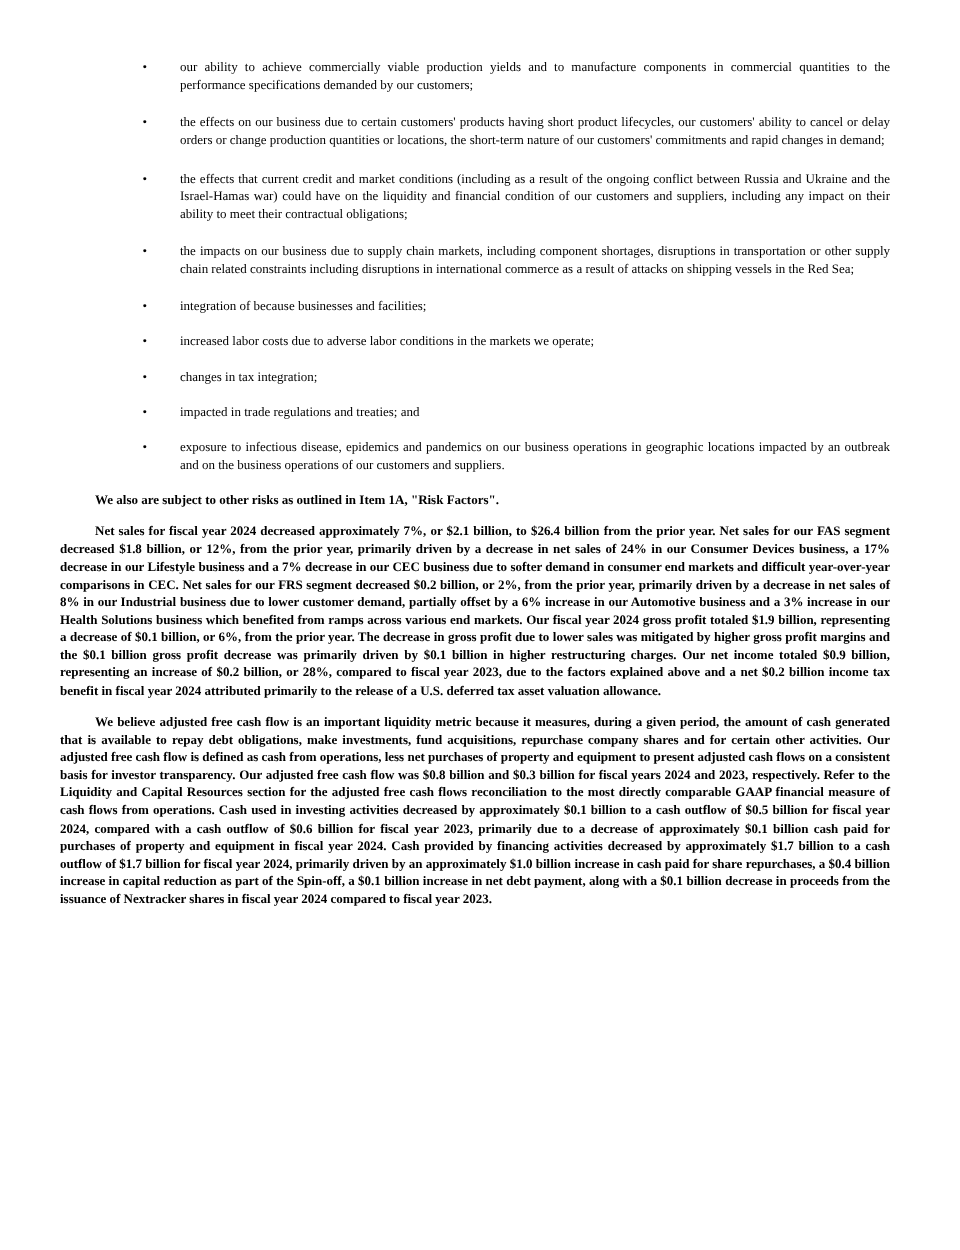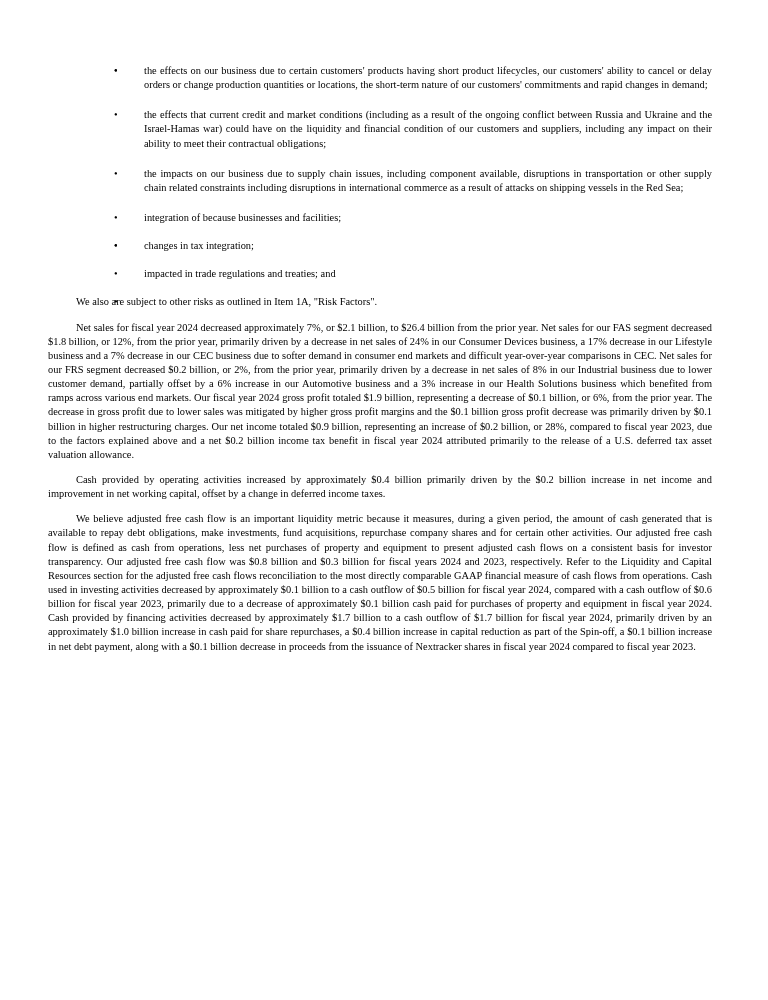--- a/index.html
+++ b/index.html
@@ -45,20 +45,21 @@
     font-size: 10.4px;
     line-height: 1.36;
   }
   ul.bullets li.tight {
     margin-bottom: 14px;
   }
   p.para {
     margin: 0 0 11px 0;
     text-indent: 28px;
     text-align: justify;
+    font-weight: bold;
   }
   p.para.first-after-list {
     margin-top: 9px;
   }
   .page-number {
     position: absolute;
     left: 0;
     right: 0;
     bottom: 18px;
     text-align: center;
@@ -67,53 +68,55 @@
 </style>
 </head>
 <body>
 
 <div class="page">
   <div class="content">
 
     <ul class="bullets">
       <li>
         <span class="bullet-mark">•</span>
+        <span>our ability to achieve commercially viable production yields and to manufacture components in commercial quantities to the performance specifications demanded by our customers;</span>
       </li>
       <li>
         <span class="bullet-mark">•</span>
         <span>the effects on our business due to certain customers' products having short product lifecycles, our customers' ability to cancel or delay orders or change production quantities or locations, the short-term nature of our customers' commitments and rapid changes in demand;</span>
       </li>
       <li>
         <span class="bullet-mark">•</span>
         <span>the effects that current credit and market conditions (including as a result of the ongoing conflict between Russia and Ukraine and the Israel-Hamas war) could have on the liquidity and financial condition of our customers and suppliers, including any impact on their ability to meet their contractual obligations;</span>
       </li>
       <li>
         <span class="bullet-mark">•</span>
-        <span>the impacts on our business due to supply chain issues, including component available, disruptions in transportation or other supply chain related constraints including disruptions in international commerce as a result of attacks on shipping vessels in the Red Sea;</span>
+        <span>the impacts on our business due to supply chain markets, including component shortages, disruptions in transportation or other supply chain related constraints including disruptions in international commerce as a result of attacks on shipping vessels in the Red Sea;</span>
       </li>
       <li class="tight">
         <span class="bullet-mark">•</span>
         <span>integration of because businesses and facilities;</span>
       </li>
       <li class="tight">
         <span class="bullet-mark">•</span>
+        <span>increased labor costs due to adverse labor conditions in the markets we operate;</span>
       </li>
       <li class="tight">
         <span class="bullet-mark">•</span>
         <span>changes in tax integration;</span>
       </li>
       <li class="tight">
         <span class="bullet-mark">•</span>
         <span>impacted in trade regulations and treaties; and</span>
       </li>
       <li class="tight">
         <span class="bullet-mark">•</span>
+        <span>exposure to infectious disease, epidemics and pandemics on our business operations in geographic locations impacted by an outbreak and on the business operations of our customers and suppliers.</span>
       </li>
     </ul>
 
     <p class="para first-after-list">We also are subject to other risks as outlined in Item 1A, "Risk Factors".</p>
     <p class="para">Net sales for fiscal year 2024 decreased approximately 7%, or $2.1 billion, to $26.4 billion from the prior year. Net sales for our FAS segment decreased $1.8 billion, or 12%, from the prior year, primarily driven by a decrease in net sales of 24% in our Consumer Devices business, a 17% decrease in our Lifestyle business and a 7% decrease in our CEC business due to softer demand in consumer end markets and difficult year-over-year comparisons in CEC. Net sales for our FRS segment decreased $0.2 billion, or 2%, from the prior year, primarily driven by a decrease in net sales of 8% in our Industrial business due to lower customer demand, partially offset by a 6% increase in our Automotive business and a 3% increase in our Health Solutions business which benefited from ramps across various end markets. Our fiscal year 2024 gross profit totaled $1.9 billion, representing a decrease of $0.1 billion, or 6%, from the prior year. The decrease in gross profit due to lower sales was mitigated by higher gross profit margins and the $0.1 billion gross profit decrease was primarily driven by $0.1 billion in higher restructuring charges. Our net income totaled $0.9 billion, representing an increase of $0.2 billion, or 28%, compared to fiscal year 2023, due to the factors explained above and a net $0.2 billion income tax benefit in fiscal year 2024 attributed primarily to the release of a U.S. deferred tax asset valuation allowance.</p>
-    <p class="para">Cash provided by operating activities increased by approximately $0.4 billion primarily driven by the $0.2 billion increase in net income and improvement in net working capital, offset by a change in deferred income taxes.</p>
     <p class="para">We believe adjusted free cash flow is an important liquidity metric because it measures, during a given period, the amount of cash generated that is available to repay debt obligations, make investments, fund acquisitions, repurchase company shares and for certain other activities. Our adjusted free cash flow is defined as cash from operations, less net purchases of property and equipment to present adjusted cash flows on a consistent basis for investor transparency. Our adjusted free cash flow was $0.8 billion and $0.3 billion for fiscal years 2024 and 2023, respectively. Refer to the Liquidity and Capital Resources section for the adjusted free cash flows reconciliation to the most directly comparable GAAP financial measure of cash flows from operations. Cash used in investing activities decreased by approximately $0.1 billion to a cash outflow of $0.5 billion for fiscal year 2024, compared with a cash outflow of $0.6 billion for fiscal year 2023, primarily due to a decrease of approximately $0.1 billion cash paid for purchases of property and equipment in fiscal year 2024. Cash provided by financing activities decreased by approximately $1.7 billion to a cash outflow of $1.7 billion for fiscal year 2024, primarily driven by an approximately $1.0 billion increase in cash paid for share repurchases, a $0.4 billion increase in capital reduction as part of the Spin-off, a $0.1 billion increase in net debt payment, along with a $0.1 billion decrease in proceeds from the issuance of Nextracker shares in fiscal year 2024 compared to fiscal year 2023.</p>
 
   </div>
 
 </div>
 
 </body></html>

